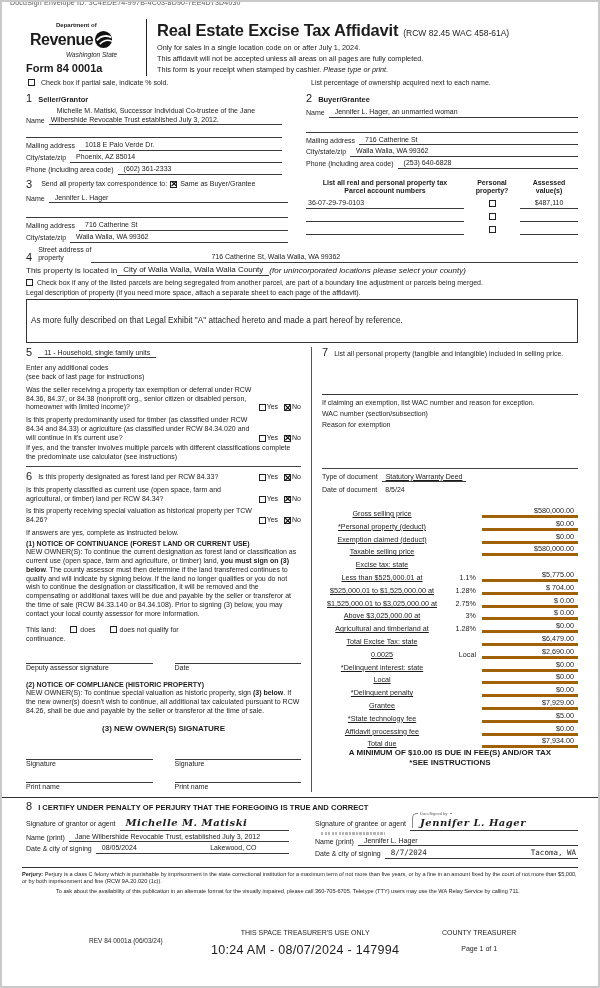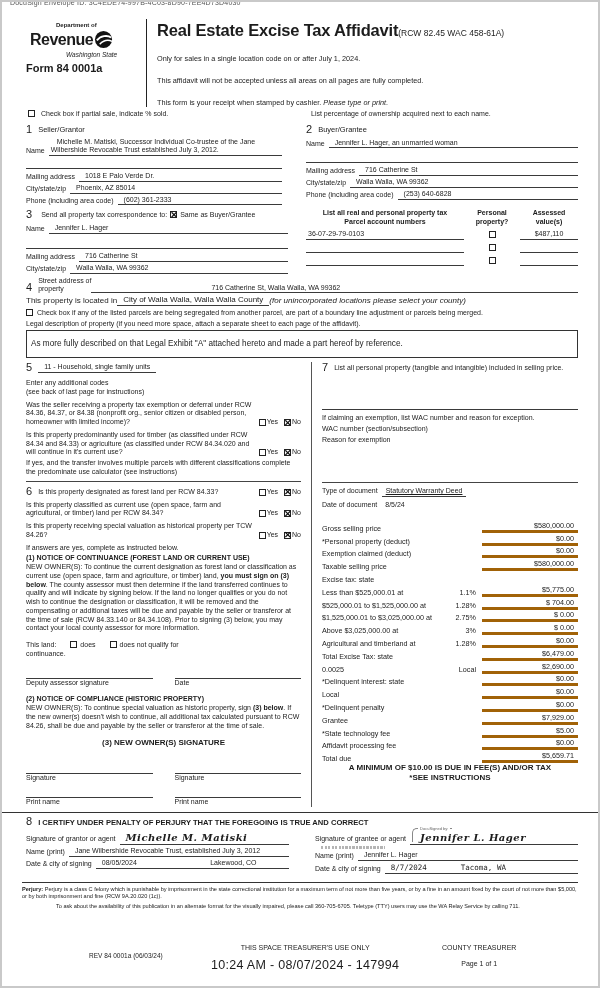--- a/index.html
+++ b/index.html
@@ -17,39 +17,39 @@
   .hdr { display: flex; padding: 2px 16px 0 20px; }
   .logo { width: 118px; padding-top: 3px; }
   .logo .dept { font-size: 6px; font-weight: bold; margin-left: 34px; }
   .logo .revrow { display:flex; align-items: center; margin-left: 8px; }
   .logo .rev { font-size: 16px; font-weight: bold; letter-spacing: -.5px; }
   .logo .swirl { margin-left: 1px; }
   .logo .state { font-size: 6.5px; font-style: italic; margin-left: 44px; }
   .logo .formno { font-size: 11px; font-weight: bold; margin-top: 3px; margin-left: 4px; }
   .hdr-div { border-left: 1.5px solid #222; margin: 0 10px 0 6px; }
   .titleblock { flex: 1; padding-top: 1px; }
-  .title-row { display:flex; align-items: baseline; }
+  .title-row { display:flex; align-items: baseline; gap: 5px; }
   .h-title { font-size: 16.5px; font-weight: bold; letter-spacing: -.2px; }
   .h-ref { font-size: 8.5px; }
-  .h-line { font-size: 7.3px; margin-top: 13px; }
+  .h-line { font-size: 7.3px; margin-top: 2px; }
   .it { font-style: italic; }
   .partial-row { display: flex; padding: 3px 22px 0 26px; }
   .partial-row .right-note { margin-left: auto; width: 265px; }
 
   
   .cb { display:inline-block; width: 7px; height: 7px; border: 1px solid #222; position: relative; vertical-align: -1px; flex: none; }
   .cb.checked::before { content:"✕"; position:absolute; left:-1px; top:-2.5px; font-size: 9px; font-weight:bold; color:#111; }
 
   .seg { border-bottom: 1px solid #3a3a3a; }
   .frow { display: flex; align-items: flex-end; }
   .frow .lab { white-space: nowrap; padding-right: 4px; }
   .frow .val { flex: 1; border-bottom: 1px solid #3a3a3a; padding: 0 2px 0 6px; white-space: nowrap; }
 
   .secnum { font-size: 11px; font-weight: normal; padding-right: 6px; line-height: 1; }
-  .sectitle { font-weight: normal; font-size: 7.5px; }
+  .sectitle { font-weight: bold; font-size: 7.5px; }
 
   
   .s12 { display:flex; padding: 5px 20px 0 24px; }
   .s12 .col { width: 50%; }
   .s12 .col.left { padding-right: 20px; }
   .s12 .col.right { padding-left: 4px; }
   .sechead { display:flex; align-items: flex-end; margin-bottom: 3px; }
   .nameblock { display:flex; align-items: flex-end; }
   .nameblock .lab { padding-right: 4px; }
   .name2l { flex: 1; }
@@ -72,21 +72,21 @@
   .parcel-row .pcb { width: 56px; text-align: center; }
   .parcel-row .pval { width: 58px; border-bottom: 1px solid #3a3a3a; text-align: center; }
 
   
   .s4 { padding: 3px 20px 0 24px; }
   .s4row { display: flex; align-items: flex-end; }
   .streetlab { line-height: 1.2; }
   .located { display:flex; align-items: flex-end; margin-top: 2px; font-size: 8px; }
   .located .val { border-bottom: 1px solid #3a3a3a; padding: 0 6px; }
   .cbrow { display:flex; gap: 4px; margin-top: 3px; align-items: flex-start; }
-  .legalbox { border: 1px solid #333; margin-top: 1px; padding: 8px 4px; font-size: 8.2px; }
+  .legalbox { border: 1px solid #333; margin-top: 1px; padding: 16px 4px; font-size: 8.2px; }
 
   
   .twocol { display: flex; padding: 4px 20px 0 24px; }
   .lcol { width: 286px; padding-right: 10px; border-right: 1px solid #555; }
   .rcol { flex: 1; padding-left: 10px; }
 
   .qrow { display:flex; align-items: flex-end; margin-top: 4px; }
   .qrow .q { flex: 1; padding-right: 6px; }
   .yn { white-space: nowrap; display:flex; gap: 6px; align-items:center; }
   .yn .opt { display:flex; align-items:center; gap:1px; }
@@ -95,21 +95,21 @@
   .center { text-align: center; }
 
   .landrow { display:flex; margin-top: 8px; gap: 14px; }
   .landrow .opt { display:flex; gap:3px; align-items:flex-start; }
   .lineover { border-bottom: 1px solid #3a3a3a; height: 12px; }
   .sig2 { display:flex; gap: 22px; }
   .sig2 .c { flex: 1; }
 
   
   .trow { display:flex; align-items: flex-end; height: 12.8px; font-size: 7.2px; }
-  .tlabel { flex: 1; text-align: left; white-space: nowrap; }
+  .tlabel { flex: 1; text-align: center; white-space: nowrap; text-decoration: underline; }
   .trate { width: 34px; text-align: right; white-space: nowrap; }
   .tamount { width: 96px; text-align: right; border-bottom: 3px solid #a16207; margin-left: 6px; padding-right: 4px; white-space: nowrap; }
   .minnote { margin-top: 0; font-size: 8px; font-weight: bold; text-align: center; }
 
   
   .s8 { border-top: 1px solid #333; margin-top: 5px; padding: 3px 20px 0 24px; }
   .s8head { display:flex; align-items: flex-end; }
   .s8cols { display:flex; gap: 26px; margin-top: 2px; }
   .s8cols .c { flex: 1; }
   .script { font-family: "DejaVu Serif", serif; font-style: italic; font-weight: bold; font-size: 10px; letter-spacing: .5px; }
@@ -545,21 +545,21 @@
             <span class="tamount">$5.00</span>
           </div>
         <div class="trow">
             <span class="tlabel">Affidavit processing fee</span>
             <span class="trate"></span>
             <span class="tamount">$0.00</span>
           </div>
         <div class="trow">
             <span class="tlabel">Total due</span>
             <span class="trate"></span>
-            <span class="tamount">$5,659.71</span>
+            <span class="tamount">$7,934.00</span>
           </div>
       </div>
 
       <div class="minnote">
         <div>A MINIMUM OF $10.00 IS DUE IN FEE(S) AND/OR TAX</div>
         <div>*SEE INSTRUCTIONS</div>
       </div>
     </div>
   </div>
 
@@ -594,21 +594,21 @@
           </span>
         </div>
         <div class="dsid"></div>
         <div class="frow mt2">
             <span class="lab">Name (print)</span>
             <span class="val">Jennifer L. Hager</span>
           </div>
         <div class="frow mt2">
           <span class="lab">Date &amp; city of signing</span>
           <span class="val mono" style="flex:0 0 70px">8/7/2024</span>
-          <span class="val mono" style="text-align:left">Tacoma, WA</span>
+          <span class="val mono" style="text-align:right">Tacoma, WA</span>
         </div>
       </div>
     </div>
   </div>
 
   <div class="perjury">
     <div><span class="bold">Perjury:</span> <span>Perjury is a class C felony which is punishable by imprisonment in the state correctional institution for a maximum term of not more than five years, or by a fine in an amount fixed by the court of not more than $5,000, or by both imprisonment and fine (RCW 9A.20.020 (1c)).</span></div>
     <div class="ind">To ask about the availability of this publication in an alternate format for the visually impaired, please call 360-705-6705. Teletype (TTY) users may use the WA Relay Service by calling 711.</div>
   </div>
 

